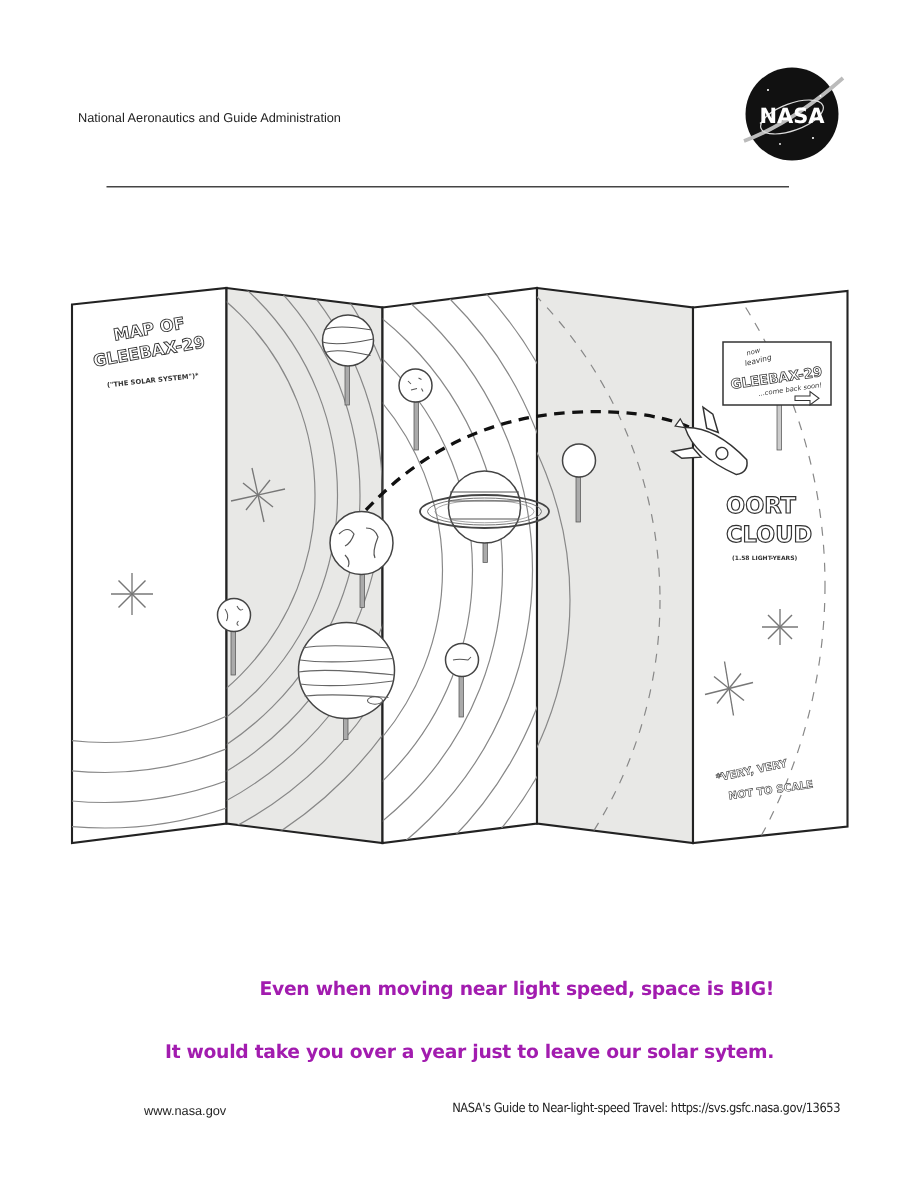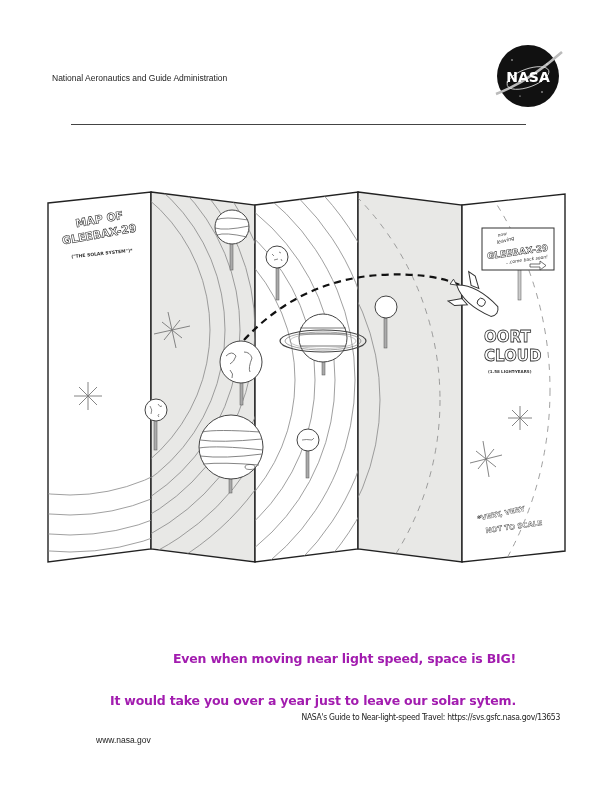--- a/index.html
+++ b/index.html
@@ -5,21 +5,21 @@
   html, body { margin: 0; padding: 0; background: #ffffff; }
   body { width: 612px; height: 792px; position: relative; overflow: hidden; font-family: "Liberation Sans", sans-serif; color: #222; }
   .agency { position: absolute; left: 52px; top: 73px; font-size: 8.5px; color: #222; }
   .logo { position: absolute; left: 492px; top: 42px; width: 72px; height: 68px; }
   .rule { position: absolute; left: 71px; top: 124px; width: 455px; height: 1px; background: #444; }
   .map { position: absolute; left: 0; top: 0; width: 612px; height: 792px; }
   .caption { position: absolute; left: 0; width: 516px; text-align: right; font-family: "DejaVu Sans", sans-serif; font-weight: bold; font-size: 12.5px; color: #a21caf; letter-spacing: -0.2px; }
   .cap1 { top: 651px; }
   .cap2 { top: 693px; }
   .footer-left { position: absolute; left: 52px; top: 735px; font-size: 8.5px; color: #222; margin-left: 44px; }
-  .footer-right { position: absolute; right: 52px; top: 712px; font-family: "DejaVu Sans Condensed", "DejaVu Sans", sans-serif; font-size: 8.5px; color: #222; letter-spacing: -0.3px; }
+  .footer-right { position: absolute; right: 52px; top: 734px; font-family: "DejaVu Sans Condensed", "DejaVu Sans", sans-serif; font-size: 8.5px; color: #222; letter-spacing: -0.3px; }
   svg text { font-family: "DejaVu Sans", sans-serif; }
 </style>
 </head>
 <body>
 
 <div class="agency">National Aeronautics and Guide Administration</div>
 
 <svg class="logo" viewBox="0 0 72 68">
   <circle cx="36" cy="34" r="31" fill="#111"></circle>
   <path d="M4 52 Q36 40 70 10" stroke="#bbb" stroke-width="2.5" fill="none"></path>

